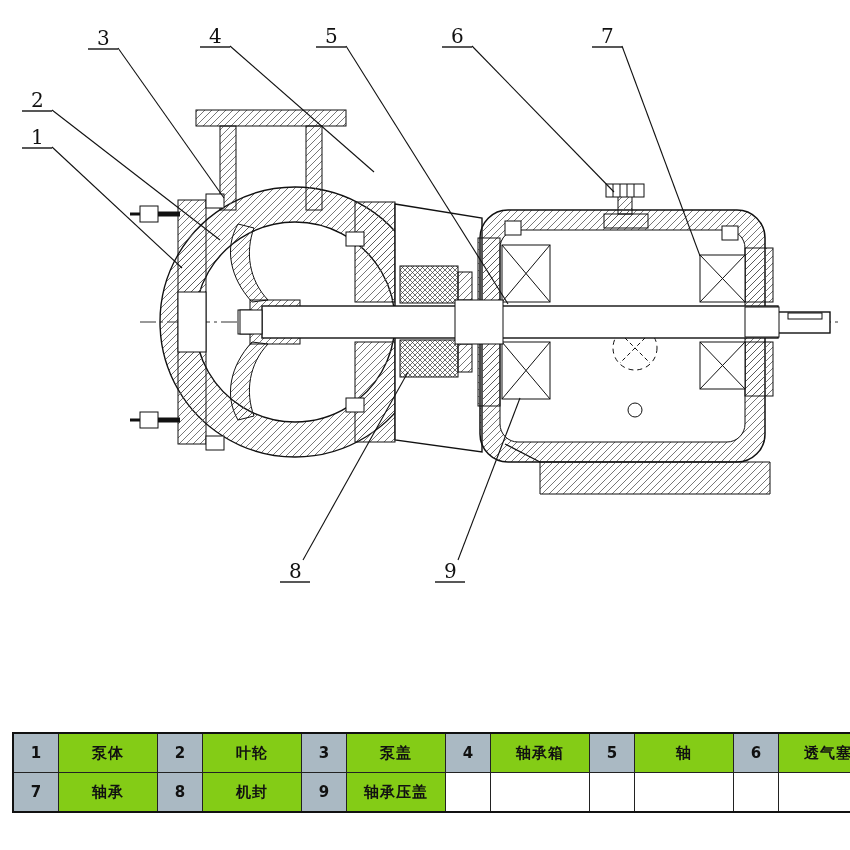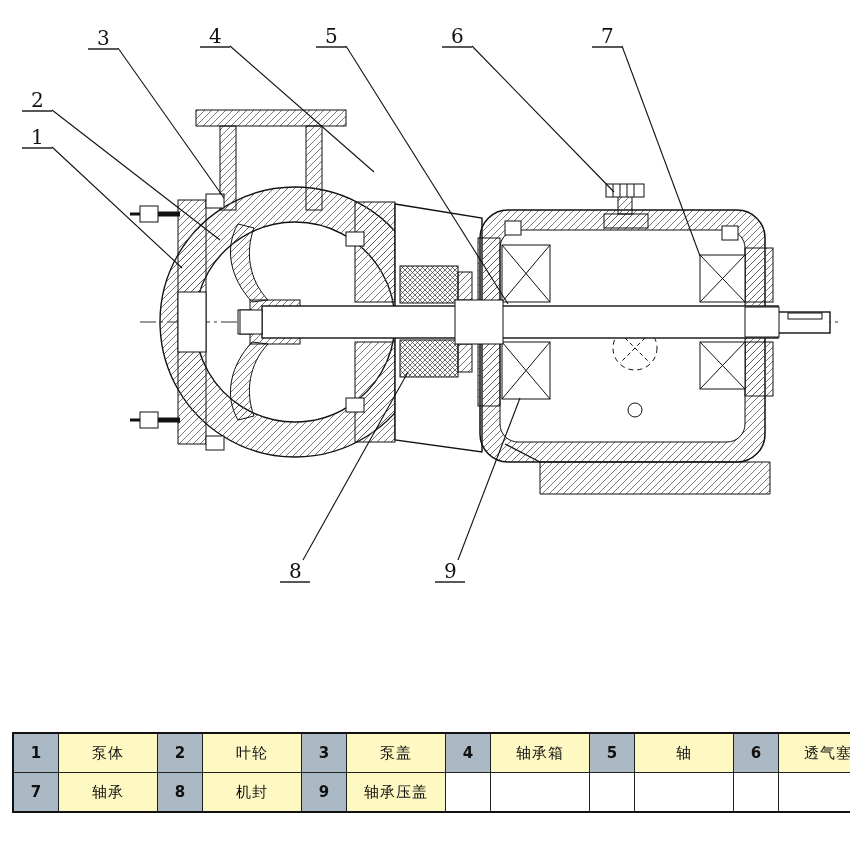--- a/index.html
+++ b/index.html
@@ -6,21 +6,21 @@
   .stage{position:relative;width:850px;height:850px;background:#fff;overflow:hidden;
          font-family:"DejaVu Sans", sans-serif;}
   .drawing{position:absolute;top:0;left:0;}
   .callout-num{font-family:"DejaVu Serif", serif;font-size:20px;fill:#111;}
   .parts-table{position:absolute;top:732px;left:12px;width:826px;border-collapse:collapse;
                table-layout:fixed;font-size:15px;color:#111;}
   .parts-table td{border:1.5px solid #222;height:36px;text-align:center;vertical-align:middle;
                   overflow:hidden;white-space:nowrap;}
   .parts-table{border:2px solid #111;}
   .parts-table td.num{background:#aab9c3;width:42px;font-weight:600;}
-  .parts-table td.label{background:#fef9c3;width:96px;font-weight:400;letter-spacing:1px;}
+  .parts-table td.label{background:#84cc16;width:96px;font-weight:700;letter-spacing:1px;}
 </style>
 </head>
 <body>
 
 <div class="stage">
 
   <svg class="drawing" width="850" height="720" viewBox="0 0 850 720">
     <defs>
       <pattern id="h1" patternUnits="userSpaceOnUse" width="7" height="7">
         <path d="M0,7 L7,0" stroke="#555" stroke-width="0.8"></path>

